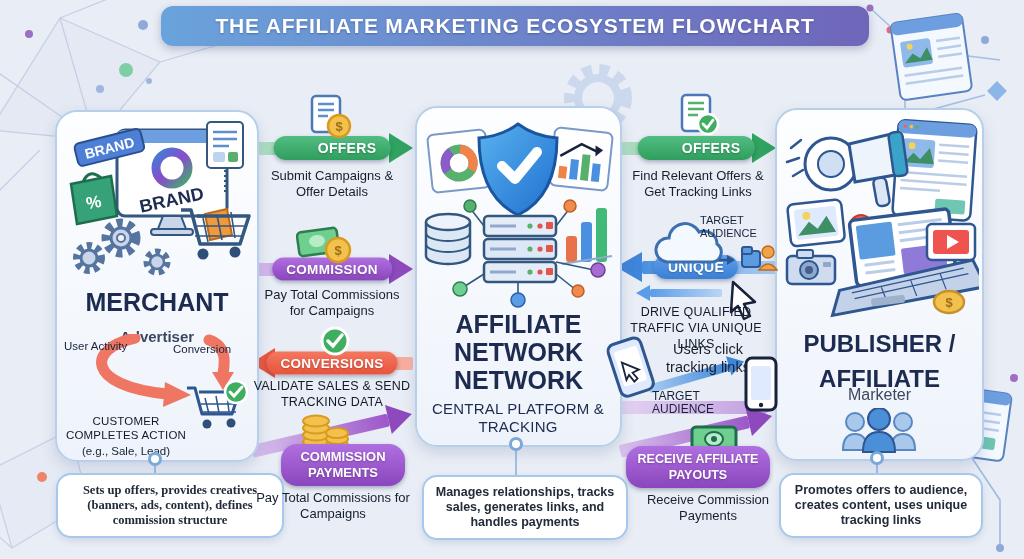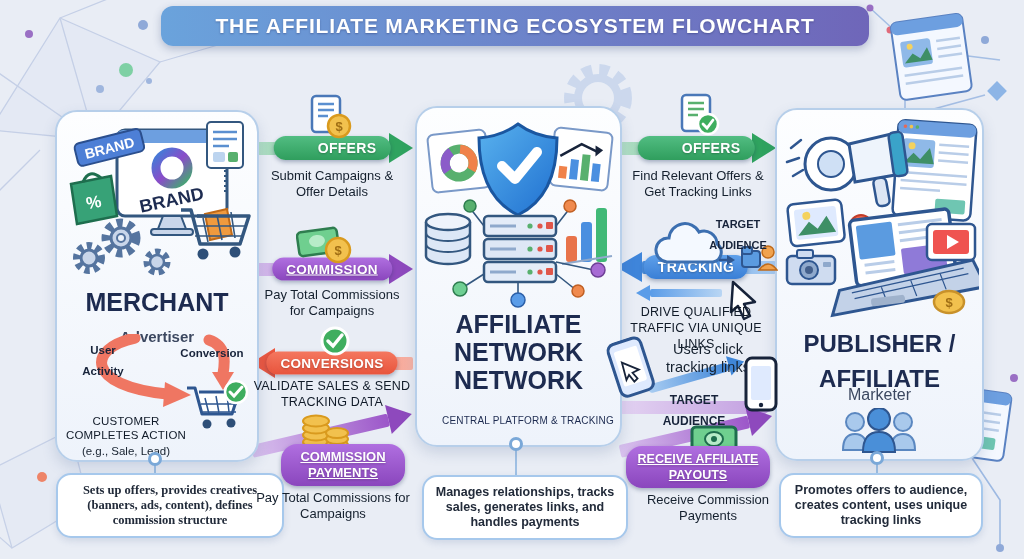--- a/index.html
+++ b/index.html
@@ -29,26 +29,26 @@
   .bar-red{background:linear-gradient(90deg,#f0604a,#f8b3a5);} .h-red-l{border-right:24px solid #ee573f;}
   .bar-blue{background:linear-gradient(90deg,#4a8fe0,#aacdf2);} .h-blue-l{border-right:26px solid #3f85da;}
   .bar-lav{background:linear-gradient(90deg,#e4d4f2,#c5a4e2);} .h-lav-r{border-left:24px solid #bd97dd;}
   .flow.rot{transform:rotate(-13deg);transform-origin:left center;}
   .pill{position:absolute;left:50%;top:50%;transform:translate(-50%,-50%);border-radius:999px;color:#fff;
     font-weight:bold;font-size:14px;padding:4px 14px;white-space:nowrap;letter-spacing:.3px;
     box-shadow:0 2px 4px rgba(30,50,90,.35);text-shadow:0 1px 2px rgba(0,0,0,.25);}
   .pill-rect{position:absolute;border-radius:16px;color:#fff;font-weight:bold;font-size:13px;line-height:16px;
     text-align:center;padding:5px 6px;box-shadow:0 2px 4px rgba(30,50,90,.35);text-shadow:0 1px 2px rgba(0,0,0,.25);z-index:3;}
   .g-green{background:linear-gradient(180deg,#52bd82,#2f9e5d);padding-left:44px;}
-  .g-purple{background:linear-gradient(180deg,#b06fe0,#8a46bd);text-decoration:underline;}
+  .g-purple{background:linear-gradient(180deg,#b06fe0,#8a46bd);}
   .g-red{background:linear-gradient(180deg,#f4775f,#e8543c);}
   .g-blue{background:linear-gradient(180deg,#5fa0ea,#3a7fd6);}
   .desc{position:absolute;text-align:center;font-weight:normal;color:#15202e;font-size:13px;line-height:16px;z-index:2;}
   .desc.caps{font-size:12.5px;letter-spacing:.2px;color:#101a28;}
-  .minilbl{position:absolute;text-align:center;font-weight:bold;color:#17233a;font-size:11.5px;line-height:21px;z-index:4;}
+  .minilbl{position:absolute;text-align:left;font-weight:normal;color:#17233a;font-size:11.5px;line-height:13px;z-index:4;}
   .ficon{position:absolute;z-index:2;}
   .decor{position:absolute;left:0;top:0;z-index:0;}
 </style>
 </head>
 <body>
 
 <svg class="decor" width="1024" height="559">
   <g stroke="#b9c6e2" stroke-width="1.3" opacity="0.75" fill="none">
     <path d="M-10 130 L60 18 L160 62 L95 140 Z" fill="#dbe3f2" fill-opacity="0.45"></path>
     <path d="M60 18 L130 -10 M160 62 L235 40 M95 140 L60 18 M-20 60 L95 140 M95 140 L140 200 M-10 200 L40 150"></path>
@@ -152,21 +152,21 @@
     <g>
       <path d="M146 96 l22 -5 5 26 -22 5 z" fill="#f09a3e" stroke="#c06a18" stroke-width="2"></path>
       <path d="M122 92 h10 l9 34 h40 l9 -28 h-52" fill="none" stroke="#33577f" stroke-width="3.5" stroke-linejoin="round"></path>
       <path d="M144 100 l5 24 M158 97 l5 25 M172 94 l4 26 M138 108 h48 M136 118 h46" stroke="#33577f" stroke-width="1.6"></path>
       <circle cx="144" cy="136" r="5.5" fill="#2e4f78"></circle>
         <circle cx="176" cy="134" r="5.5" fill="#2e4f78"></circle>
     </g>
   </svg>
   <h2 class="abs" style="left:0;top:176px;width:100%;font-size:25px;">MERCHANT</h2>
   <div class="role abs" style="left:0;top:216px;width:100%;font-weight:bold;">Advertiser</div>
-  <div class="minilbl" style="left:14px;top:228px;width:64px;">User Activity</div>
+  <div class="minilbl" style="left:7px;top:228px;width:64px;">User Activity</div>
   <div class="minilbl" style="left:116px;top:231px;width:78px;">Conversion</div>
   <svg class="abs" style="left:0;top:222px;" width="196" height="100" viewBox="0 0 196 100">
     <path d="M78 4 C30 14 28 52 110 60" fill="none" stroke="#ef7662" stroke-width="11" stroke-linecap="round"></path>
     <polygon points="108,48 134,61 106,73" fill="#ef7662"></polygon>
     <path d="M152 6 C170 12 168 28 166 40" fill="none" stroke="#ef7662" stroke-width="11" stroke-linecap="round"></path>
     <polygon points="155,38 177,38 166,56" fill="#ef7662"></polygon>
   </svg>
   <svg class="abs" style="left:126px;top:268px;" width="66" height="52" viewBox="0 0 66 52">
     <path d="M4 8 h8 l7 26 h30 l7 -22 h-40" fill="#fff" stroke="#2e5690" stroke-width="3" stroke-linejoin="round"></path>
     <path d="M22 18 l4 16 M33 16 l3 17 M44 15 l2 17 M18 24 h36 M20 32 h33" stroke="#2e5690" stroke-width="1.5"></path>
@@ -239,21 +239,21 @@
       <path d="M66 110 L52 92 M138 110 L152 92 M66 158 L44 172 M100 166 L100 182 M138 158 L158 174 M138 146 L176 154"></path>
     </g>
     <circle cx="52" cy="90" r="6" fill="#58b06e" stroke="#2e7d4f" stroke-width="1.5"></circle>
     <circle cx="152" cy="90" r="6" fill="#f08a4e" stroke="#c05f22" stroke-width="1.5"></circle>
     <circle cx="42" cy="173" r="7" fill="#6fcf93" stroke="#2e7d4f" stroke-width="1.5"></circle>
     <circle cx="100" cy="184" r="7" fill="#5a9ce8" stroke="#2b5fa8" stroke-width="1.5"></circle>
     <circle cx="160" cy="175" r="6" fill="#f08a4e" stroke="#c05f22" stroke-width="1.5"></circle>
     <circle cx="180" cy="154" r="7" fill="#a76bd4" stroke="#6e3f96" stroke-width="1.5"></circle>
   </svg>
   <h2 class="abs" style="left:0;top:202px;width:100%;font-size:25px;line-height:28px;">AFFILIATE NETWORK NETWORK</h2>
-  <div class="desc caps abs" style="left:16px;top:292px;width:190px;font-size:10px;line-height:18px;color:#1d2b50;margin-top:12px;">CENTRAL PLATFORM &amp; TRACKING</div>
+  <div class="desc caps abs" style="left:6px;top:292px;width:190px;font-size:15px;line-height:18px;color:#1d2b50;">CENTRAL PLATFORM &amp; TRACKING</div>
 </section>
 <div class="conn-dot" style="left:509px;top:437px;"></div>
 <div class="conn-line" style="left:515px;top:443px;height:33px;"></div>
 <div class="caption" style="left:422px;top:475px;width:186px;">Manages relationships, tracks sales, generates links, and handles payments</div>
 
 <section class="card" style="left:775px;top:108px;width:205px;height:349px;">
   <svg class="abs" style="left:2px;top:6px;" width="200" height="210" viewBox="0 0 200 210">
     <g transform="rotate(4 150 60)">
       <rect x="116" y="6" width="78" height="96" rx="7" fill="#fff" stroke="#2e5690" stroke-width="2.5"></rect>
       <rect x="116" y="6" width="78" height="13" rx="6" fill="#6d9fe0"></rect>
@@ -402,21 +402,21 @@
 </svg>
 <svg class="ficon" style="left:740px;top:243px;" width="38" height="28" viewBox="0 0 38 28">
   <rect x="2" y="8" width="18" height="16" rx="3" fill="#5b9be0" stroke="#2e5690" stroke-width="2"></rect>
   <rect x="2" y="4" width="10" height="7" rx="2" fill="#5b9be0" stroke="#2e5690" stroke-width="2"></rect>
   <circle cx="28" cy="9" r="6" fill="#f0a24e" stroke="#c06a18" stroke-width="1.5"></circle>
   <path d="M19 27 q9 -12 18 0 z" fill="#f0a24e" stroke="#c06a18" stroke-width="1.5"></path>
 </svg>
 <div class="flow" style="left:616px;top:252px;width:160px;">
   <div class="head h-blue-l"></div>
     <div class="bar bar-blue"></div>
-  <div class="pill g-blue">TRACKING</div>
+  <div class="pill g-blue">UNIQUE</div>
 </div>
 <div class="flow" style="left:636px;top:285px;width:86px;height:16px;">
   <div class="head" style="border-top-width:8px;border-bottom-width:8px;border-right:14px solid #5a9ce8;"></div>
   <div class="bar" style="height:8px;background:linear-gradient(90deg,#5a9ce8,#b9d6f4);"></div>
 </div>
 <svg class="ficon" style="left:727px;top:280px;" width="34" height="42" viewBox="0 0 34 42">
   <path d="M6 2 L28 22 L17 24 L23 36 L17 39 L11 26 L4 32 Z" fill="#fff" stroke="#17233a" stroke-width="2.5" stroke-linejoin="round"></path>
 </svg>
 <div class="desc caps" style="left:620px;top:304px;width:152px;">DRIVE QUALIFIED TRAFFIC VIA UNIQUE LINKS</div>
 <div class="desc" style="left:652px;top:340px;width:112px;font-size:14.5px;line-height:18px;">Users click tracking links</div>

